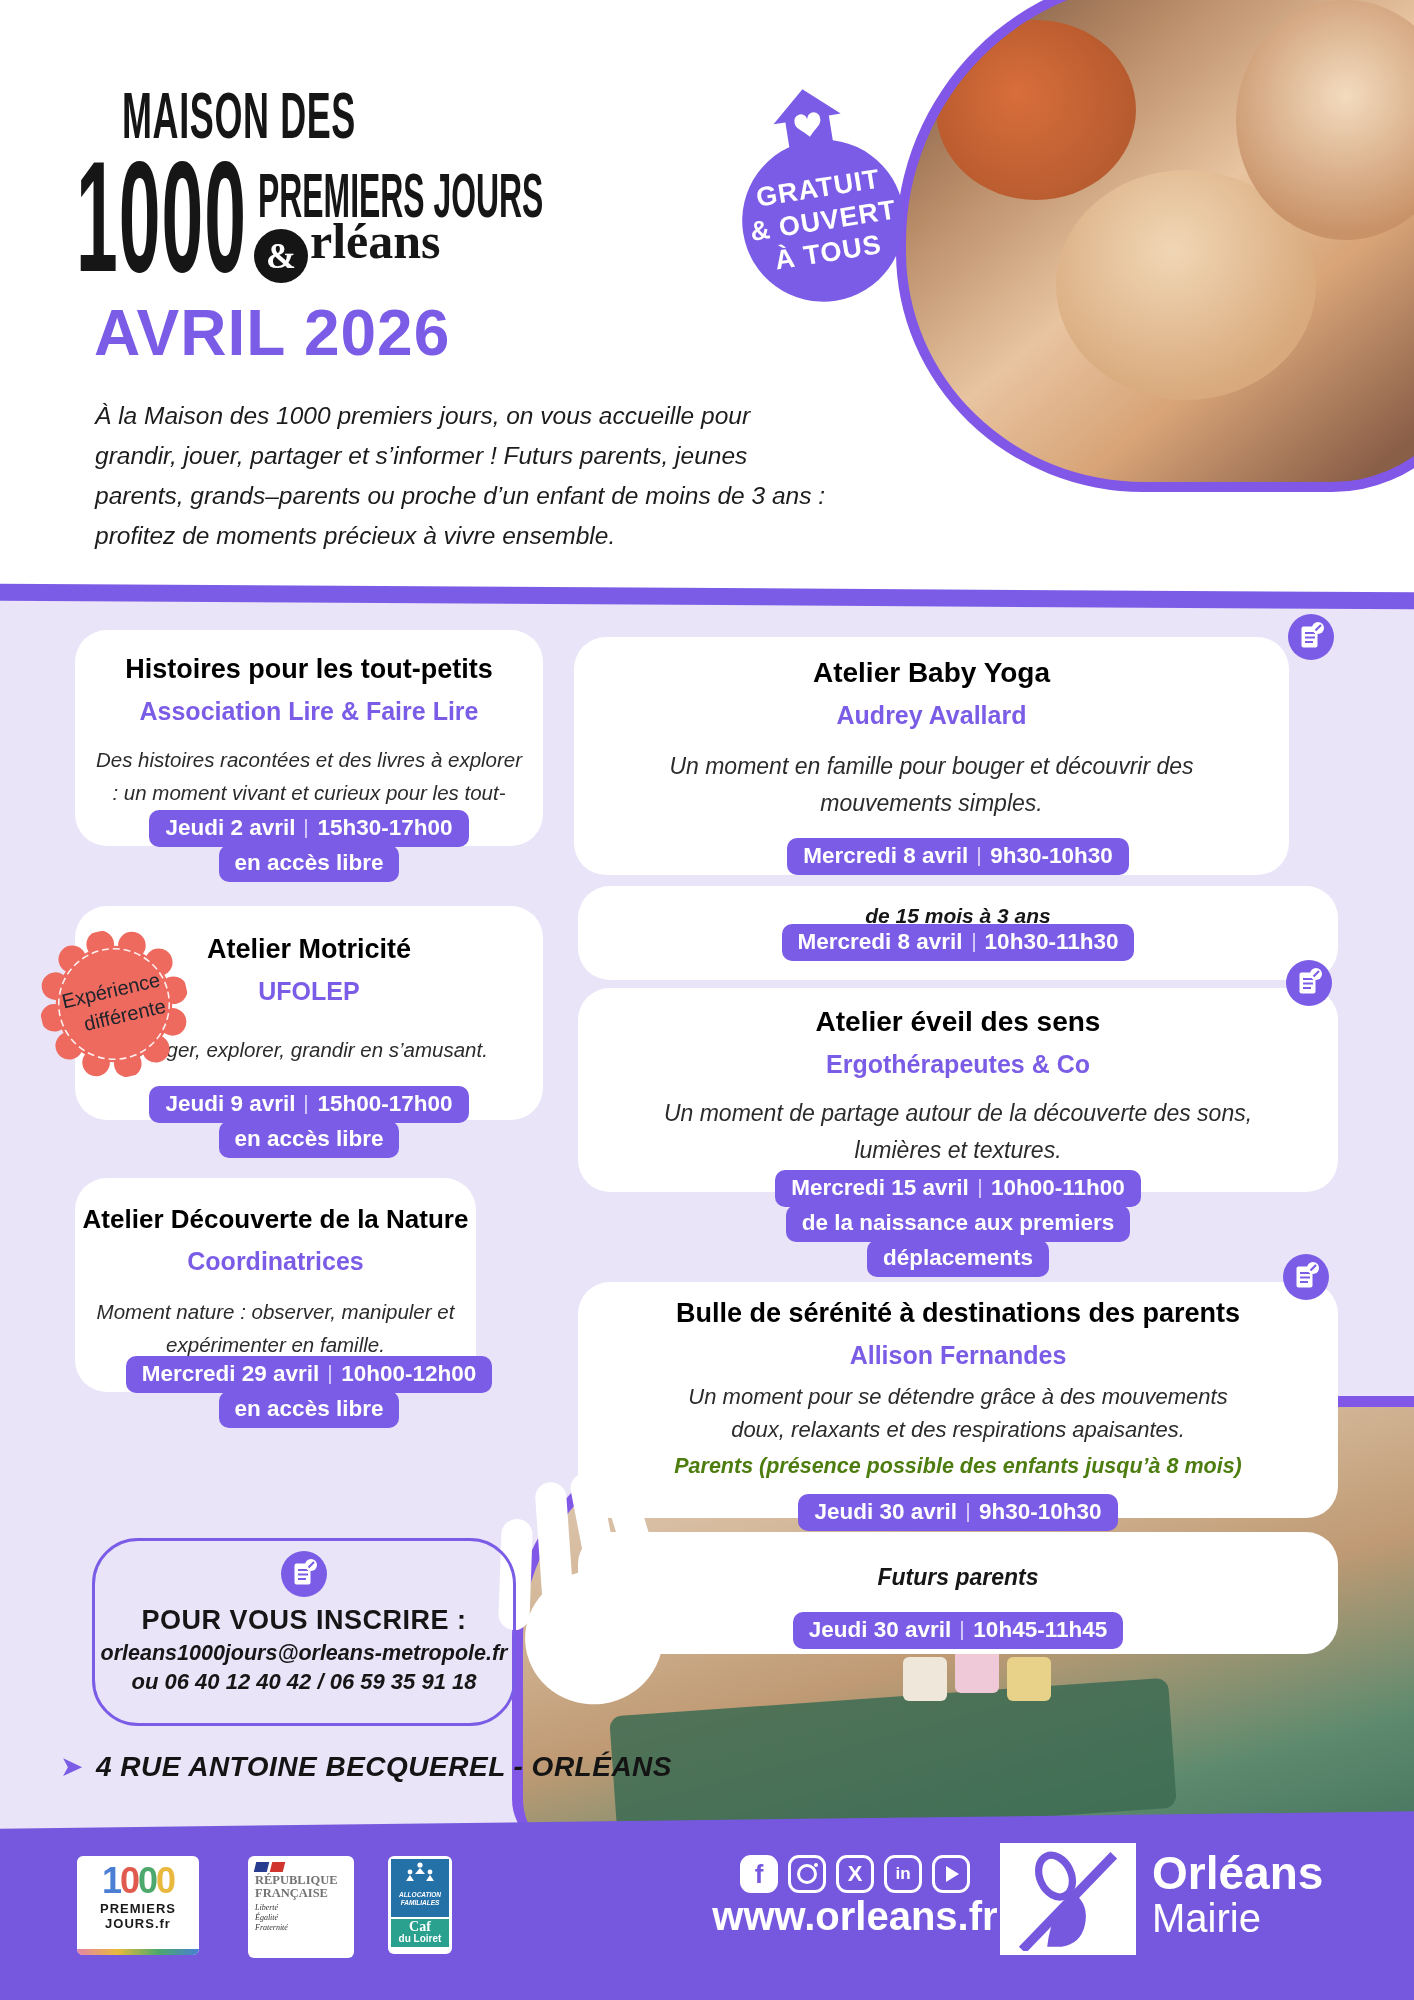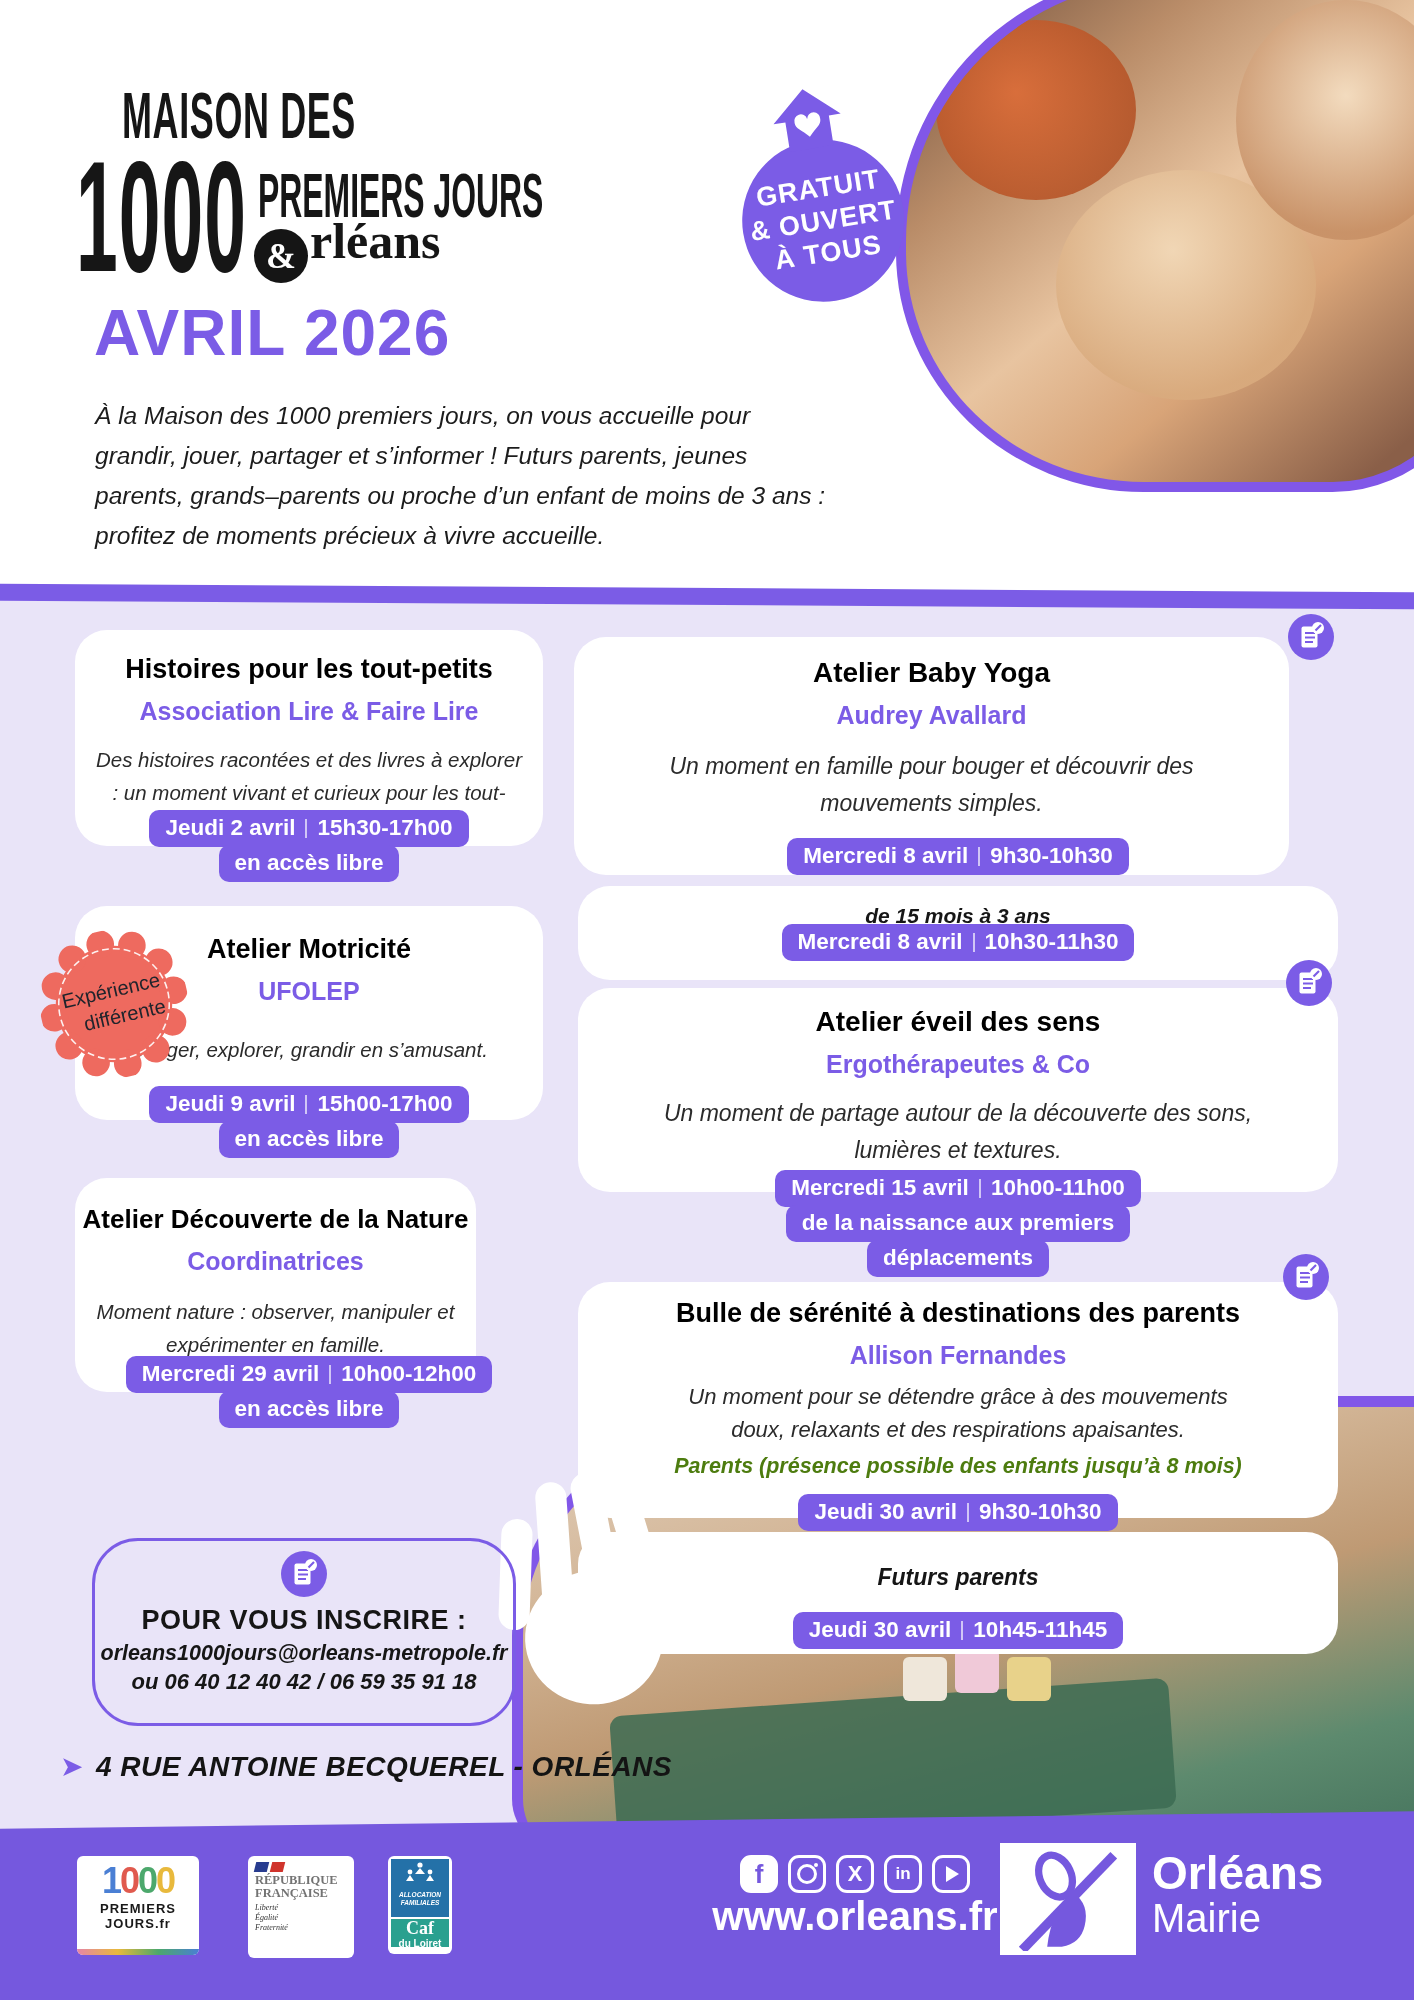--- a/index.html
+++ b/index.html
@@ -114,21 +114,21 @@
   .pl-rf{left:248px;top:1856px;width:92px;height:90px;padding:6px 7px;text-align:left;}
   .rf-flag{display:flex;gap:3px;margin-bottom:2px;}
   .rf-flag span{display:inline-block;width:13px;height:10px;transform:skewX(-14deg);}
   .rf-b{background:#283c8f;} .rf-r{background:#d0342c;}
   .rf-t{font-size:12.5px;font-weight:800;line-height:1.05;color:#737373;font-family:Liberation Serif, serif;}
   .rf-m{font-family:"Liberation Serif",serif;font-style:italic;font-size:8px;line-height:1.25;color:#333;margin-top:3px;}
   .pl-caf{left:388px;top:1856px;width:58px;height:92px;padding:3px;}
   .caf-top{height:56px;background:#2471a8;color:#fff;text-align:center;padding-top:2px;}
   .caf-txt{font-size:6.5px;font-style:italic;font-weight:700;line-height:1.2;}
   .caf-bot{height:28px;background:#2aa08f;color:#fff;text-align:center;margin-top:2px;}
-  .caf-name{font-family:"Liberation Serif",serif;font-weight:700;font-size:18px;line-height:1.1;}
+  .caf-name{font-family:"Liberation Serif",serif;font-weight:700;font-size:14px;line-height:1.1;}
   .caf-sub{font-size:10px;font-weight:700;line-height:1;}
   .social{position:absolute;left:740px;top:1855px;display:flex;gap:10px;z-index:7;}
   .sicon{width:38px;height:38px;border:3px solid #fff;border-radius:11px;display:flex;align-items:center;
          justify-content:center;color:#fff;font-weight:800;box-sizing:border-box;position:relative;}
   .sicon.fb{background:#fff;color:#7558de;font-size:26px;}
   .sicon.x{font-size:22px;} .sicon.li{font-size:17px;letter-spacing:0;}
   .ig-c{width:14px;height:14px;border:3px solid #fff;border-radius:50%;}
   .ig-dot{position:absolute;width:4px;height:4px;background:#fff;border-radius:50%;top:5px;right:5px;}
   .yt-tri{width:0;height:0;border-left:13px solid #fff;border-top:8px solid transparent;border-bottom:8px solid transparent;margin-left:3px;}
   .website{position:absolute;left:705px;top:1894px;width:300px;text-align:center;color:#fff;
@@ -164,21 +164,21 @@
     <div class="pf-b1"></div>
     <div class="pf-b2"></div>
     <div class="pf-b3"></div>
   </div>
 
   <div class="month">AVRIL 2026</div>
   <div class="intro">
     <div>À la Maison des 1000 premiers jours, on vous accueille pour</div>
     <div>grandir, jouer, partager et s’informer ! Futurs parents, jeunes</div>
     <div>parents, grands–parents ou proche d’un enfant de moins de 3 ans :</div>
-    <div>profitez de moments précieux à vivre accueille.</div>
+    <div>profitez de moments précieux à vivre ensemble.</div>
   </div>
 
   <div class="band"></div>
   <div class="body-bg"></div>
 
   <div class="photo-play">
     <div class="tray"></div>
     <div class="blk" style="left:380px;top:250px;width:44px;height:44px;background:#efe7da;"></div>
     <div class="blk" style="left:432px;top:242px;width:44px;height:44px;background:#f0c9d8;"></div>
     <div class="blk" style="left:408px;top:196px;width:42px;height:42px;background:#bcd9c8;"></div>

